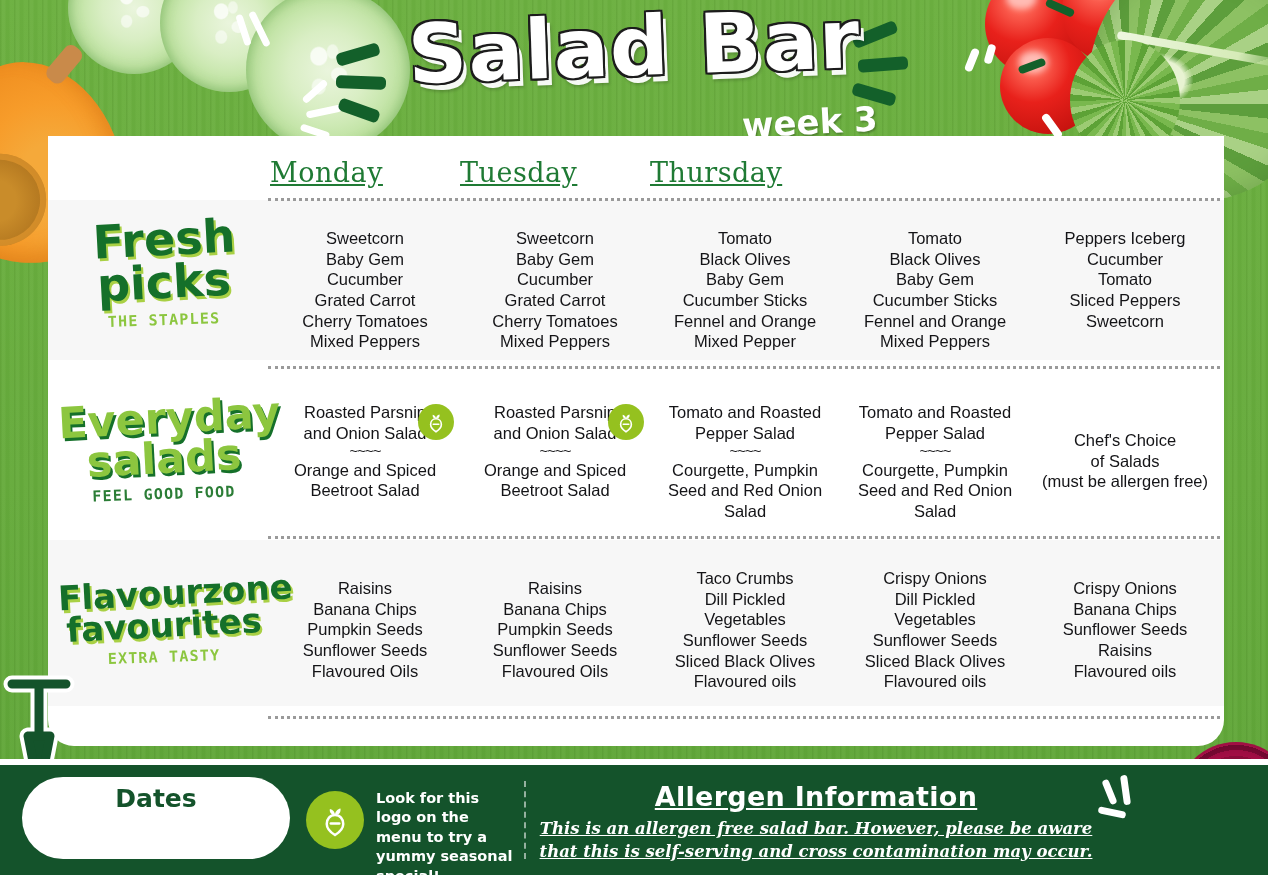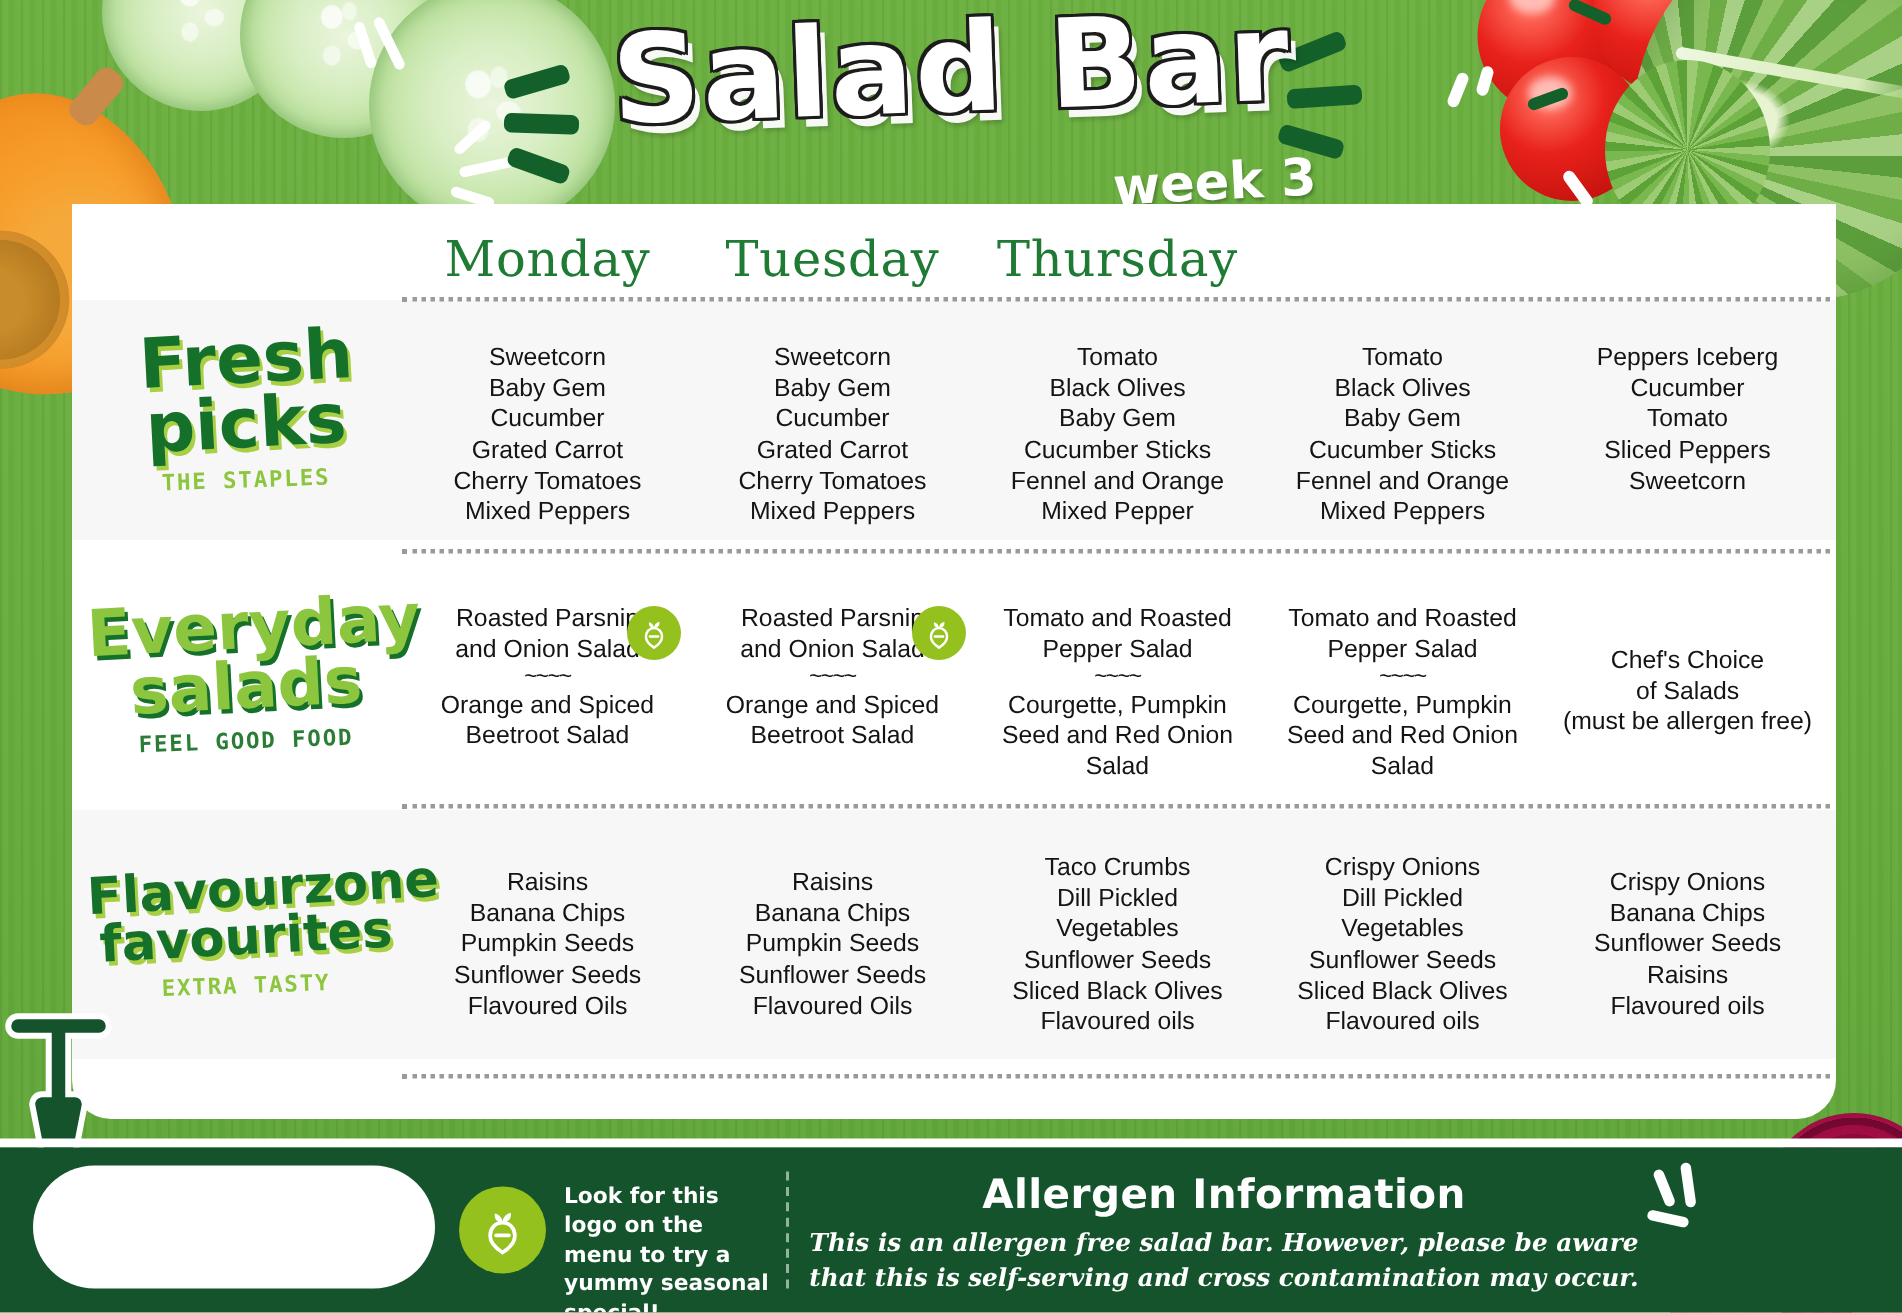--- a/index.html
+++ b/index.html
@@ -180,25 +180,26 @@
   
   .daybar {
     position:absolute;
     left: 270px; top: 150px;
     width: 950px; height: 44px;
     display: grid;
     grid-template-columns: repeat(5, 1fr);
     align-items: center;
   }
   .dayname {
-    text-align: center;
+    text-align: left;
     font-family: "DejaVu Serif", serif;
-    font-size: 33px;
+    font-size: 27px;
     color: #1f7a34;
     letter-spacing: 0.5px;
+    text-decoration: underline;
   }
 
   .hr-dot {
     position:absolute;
     left: 268px;
     width: 952px;
     height: 0;
     border-top: 3px dotted #9a9a9a;
   }
 
@@ -331,20 +332,21 @@
     left: 524px; top: 16px;
     height: 78px;
     border-left: 2px dashed rgba(255,255,255,0.55);
   }
   .allergen {
     position:absolute;
     left: 538px; top: 16px;
     width: 556px;
     text-align:center;
     color:#ffffff;
+    text-decoration:underline;
   }
   .allergen-title {
     font-family: "DejaVu Sans", sans-serif;
     font-weight: 700;
     font-size: 27px;
     display:block;
     letter-spacing: 0.3px;
   }
   .allergen-body {
     font-family: "DejaVu Serif", serif;
@@ -575,20 +577,21 @@
   <div class="beet b1"></div>
   <div class="beet b3"></div>
   <div class="doodle" style="left:1110px;top:790px;width:8px;height:28px;border-radius:8px;transform:rotate(-26deg);"></div>
   <div class="doodle" style="left:1126px;top:786px;width:8px;height:30px;border-radius:8px;transform:rotate(-10deg);"></div>
   <div class="doodle" style="left:1100px;top:812px;width:30px;height:8px;border-radius:8px;transform:rotate(16deg);"></div>
 
   <div class="footer-strip"></div>
   <div class="footer">
 
     <div class="dates-pill">
+      <span class="dates-title">Dates</span>
     </div>
 
     <div class="logo-note-badge">
       <svg width="40" height="40" viewBox="0 0 32 32" aria-hidden="true">
         <path d="M16 12c-4 0-6.6 3.2-6.6 7.1 0 3.6 3 6.6 6.6 8.9 3.6-2.3 6.6-5.3 6.6-8.9C22.6 15.2 20 12 16 12z" fill="none" stroke="#fff" stroke-width="2"></path>
         <path d="M12.6 18.8h6.8" stroke="#fff" stroke-width="2" stroke-linecap="round"></path>
         <path d="M16 12c0-2.4 1.6-4.6 4.4-5.2.5 3-1.2 5.2-4.4 5.2z" fill="#fff"></path>
         <path d="M16 12c0-2.2-1.5-4.2-4.1-4.8-.5 2.8 1.1 4.8 4.1 4.8z" fill="#fff"></path>
       </svg>
     </div>

